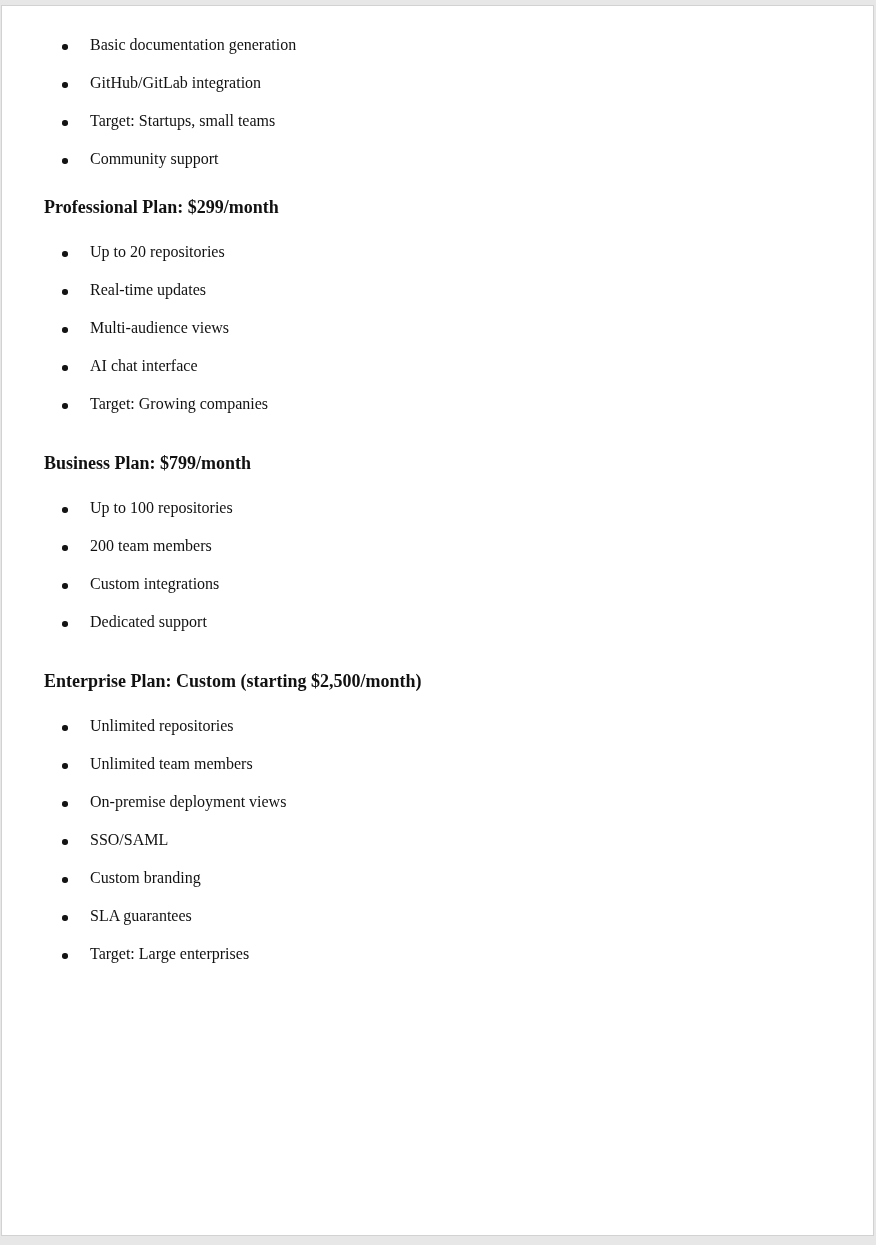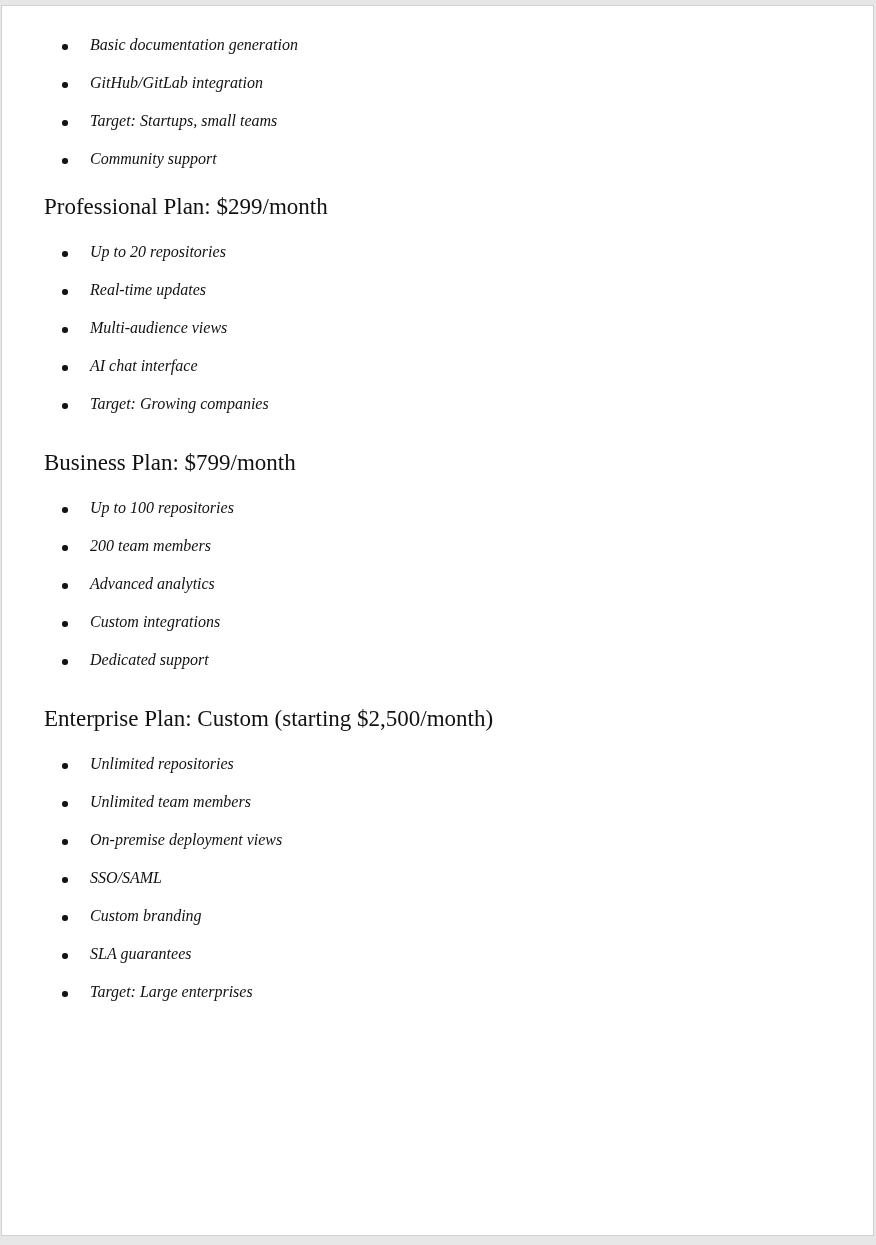--- a/index.html
+++ b/index.html
@@ -26,41 +26,40 @@
     overflow: hidden;
   }
   .doc-content {
     padding: 20px 40px 0 42px;
     color: var(--text-color, #111111);
   }
   ul.bullet-list {
     list-style: none;
     margin: 0;
     padding: 0;
-    font-style: italic;
   }
   li.bullet-item {
     position: relative;
     padding-left: 46px;
     font-size: 16px;
     line-height: 38px;
     white-space: nowrap;
   }
   .bullet-dot {
     position: absolute;
     left: 18px;
     top: 18px;
     width: 5.5px;
     height: 5.5px;
     border-radius: 50%;
     background: var(--bullet-color, #141414);
   }
   h2.plan-heading {
-    font-size: 23px;
-    font-weight: 400;
+    font-size: 18px;
+    font-weight: 700;
     line-height: 38px;
     margin: 21px 0 7px 0;
     white-space: nowrap;
   }
   
   #sections section:first-child h2.plan-heading {
     margin-top: 10px;
   }
 </style>
 </head>
@@ -128,24 +127,20 @@
   <li class="bullet-item">
     <span class="bullet-dot"></span>
     <span class="li-text">Up to 100 repositories</span>
   </li>
 
   <li class="bullet-item">
     <span class="bullet-dot"></span>
     <span class="li-text">200 team members</span>
   </li>
 
-  <li class="bullet-item">
-    <span class="bullet-dot"></span>
-    <span class="li-text">Advanced analytics</span>
-  </li>
 
   <li class="bullet-item">
     <span class="bullet-dot"></span>
     <span class="li-text">Custom integrations</span>
   </li>
 
 
   <li class="bullet-item">
     <span class="bullet-dot"></span>
     <span class="li-text">Dedicated support</span>

